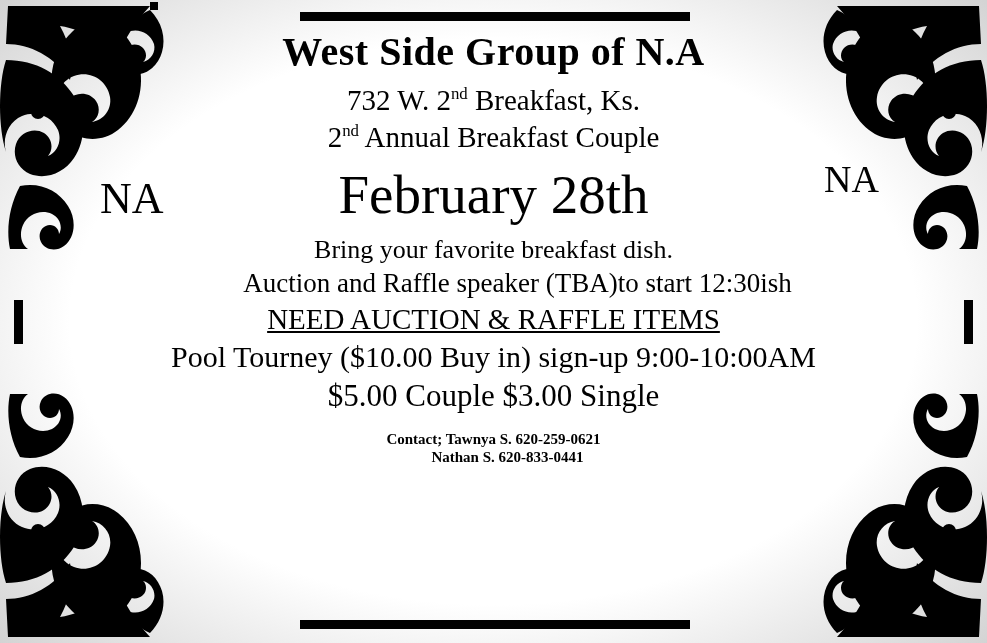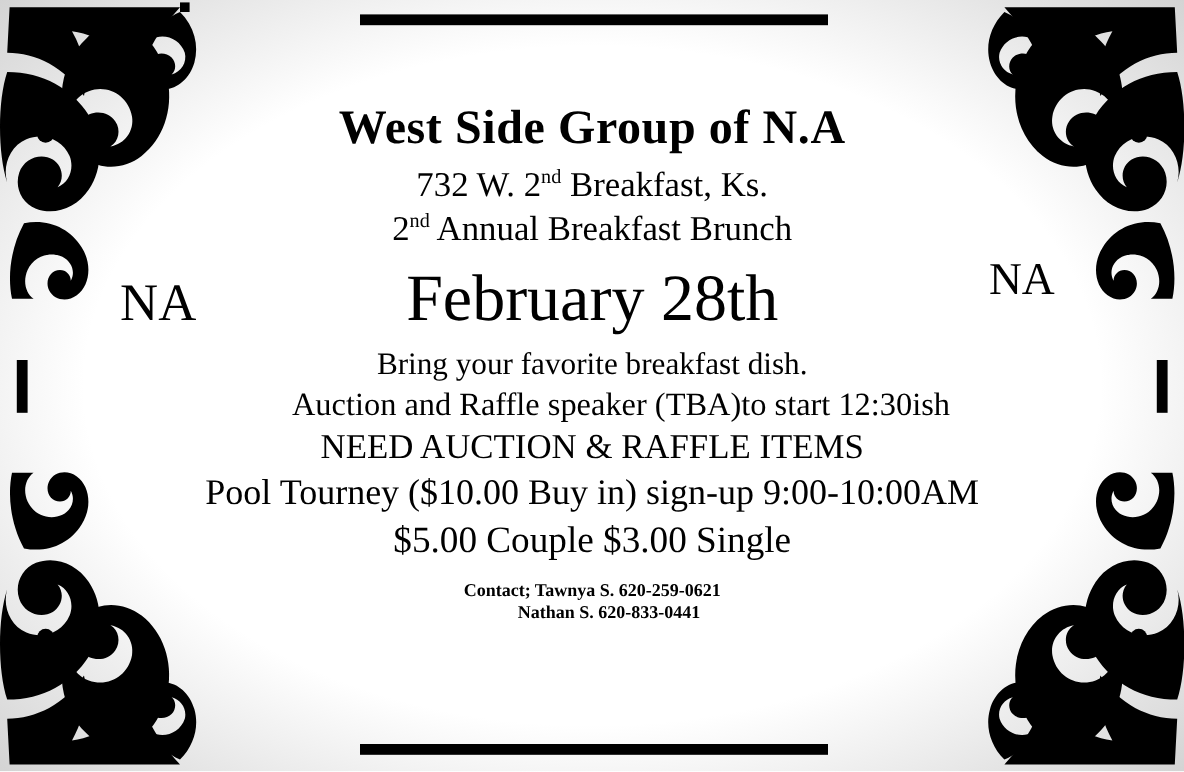--- a/index.html
+++ b/index.html
@@ -67,21 +67,21 @@
     position: absolute;
     left: 0;
     right: 0;
     top: 0;
     text-align: center;
     color: #000;
   }
   .title {
     font-size: 40px;
     font-weight: bold;
-    margin-top: 84px;
+    margin-top: 30px;
     line-height: 1.1;
     letter-spacing: 0.5px;
   }
   .addr {
     font-size: 29px;
     margin-top: 10px;
     line-height: 1.15;
   }
   .subtitle {
     font-size: 29px;
@@ -109,21 +109,21 @@
   }
   .na-left { left: 100px; top: 4px; }
   .na-right { right: 108px; top: -16px; font-size: 38px; }
 
   .lines { margin-top: 4px; }
   .line { line-height: 1.28; }
   .l1 { font-size: 30px; }
   .l2 { font-size: 30px; }
   .l3 { font-size: 26px; text-align: center; }
   .l4 { font-size: 27px; padding-left: 48px; }
-  .l5 { font-size: 29px; }
+  .l5 { font-size: 29px; text-decoration: underline; }
   .l6 { font-size: 30px; }
   .l7 { font-size: 31px; }
 
   .contact {
     margin-top: 14px;
     font-size: 15px;
     font-weight: bold;
     line-height: 1.25;
   }
   .contact .c2 { margin-left: 28px; }
@@ -247,21 +247,21 @@
 
   <div class="content">
 
     <div class="title">West Side Group of N.A</div>
 
     <div class="addr">
       <span>732 W. 2</span><sup>nd</sup><span> Breakfast, Ks.</span>
     </div>
 
     <div class="subtitle">
-      <span>2</span><sup>nd</sup><span> Annual Breakfast Brunch</span>
+      <span>2</span><sup>nd</sup><span> Annual Breakfast Couple</span>
     </div>
 
     <div class="date-row">
       <span class="na-left">NA</span>
       <span class="date">February 28th</span>
       <span class="na-right">NA</span>
     </div>
 
     <div class="lines">
       <div class="line l3">Bring your favorite breakfast dish.</div>

